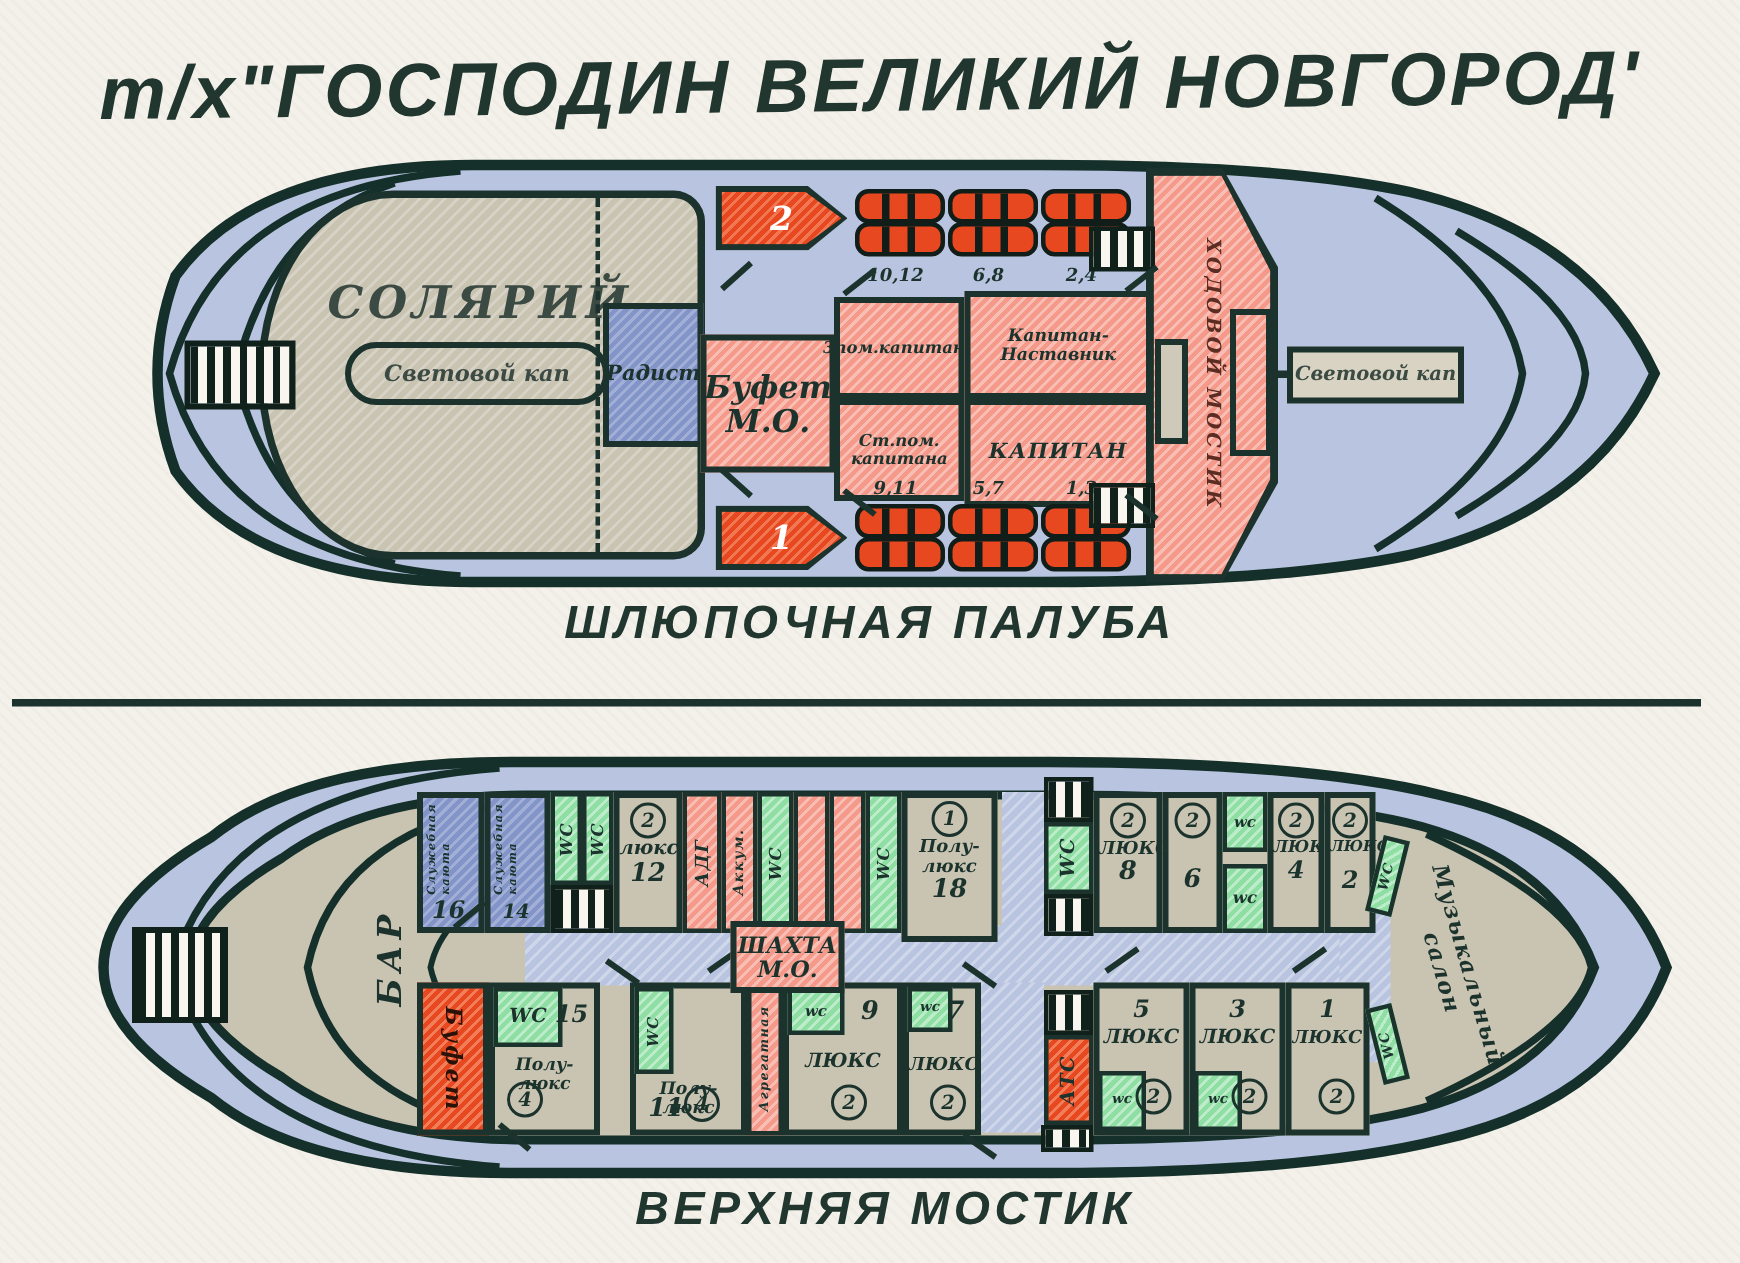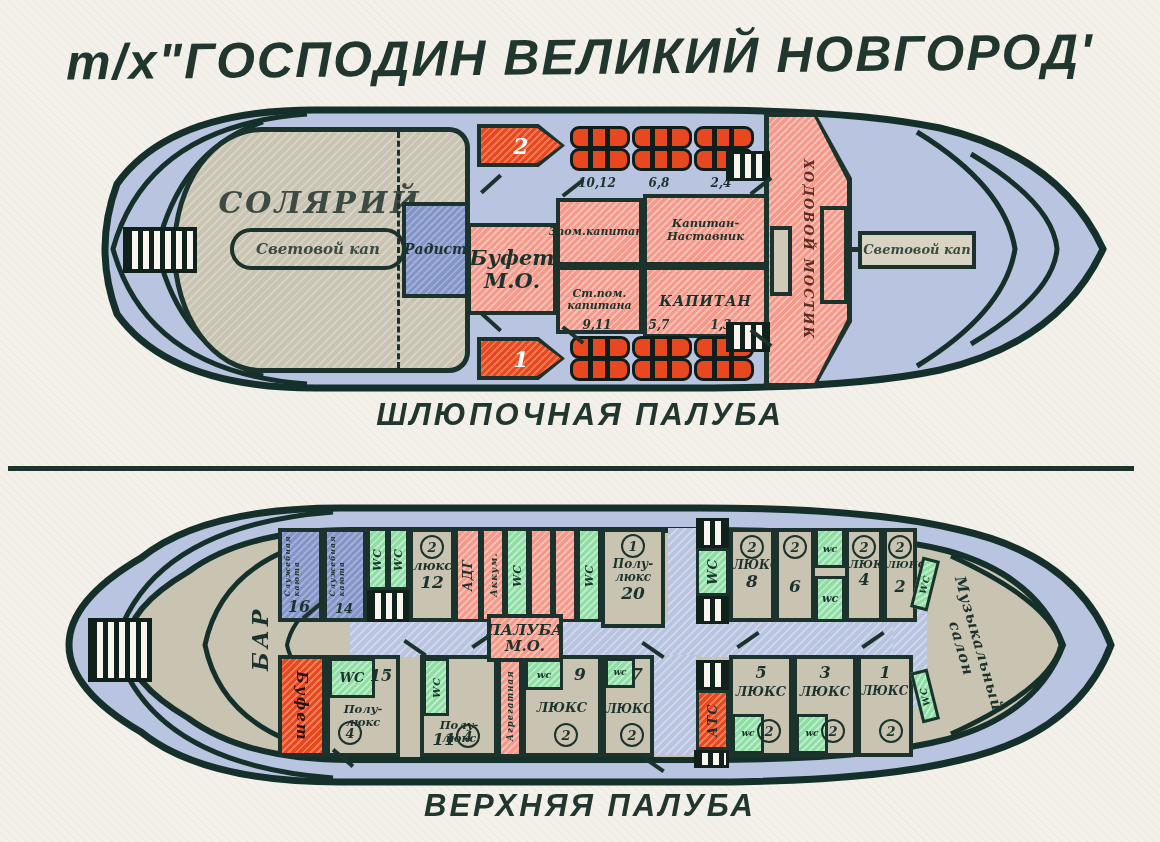--- a/index.html
+++ b/index.html
@@ -232,21 +232,21 @@
     </div>
     <div class="room salmon thin" style="left:529px;top:58px;width:24px;height:94px"></div>
     <div class="room salmon thin" style="left:553px;top:58px;width:24px;height:94px"></div>
     <div class="room green thin" style="left:577px;top:58px;width:24px;height:94px">
       <div class="vt">WC</div>
     </div>
     <div class="room" style="left:601px;top:58px;width:64px;height:100px;background:var(--deck);text-align:center">
       <span class="circ" style="margin-top:2px">1</span>
       <div class="lbl" style="position:static;font-size:12px">Полу-</div>
       <div class="lbl" style="position:static;font-size:12px">люкс</div>
-      <div class="lbl" style="position:static;font-size:17px">20</div>
+      <div class="lbl" style="position:static;font-size:17px">18</div>
     </div>
 
     <div class="abs stairs" style="left:696px;top:48px;width:33px;height:30px;border-width:3px"></div>
     <div class="room green thin" style="left:696px;top:78px;width:33px;height:48px">
       <div class="vt" style="font-size:13px">WC</div>
     </div>
     <div class="abs stairs" style="left:696px;top:126px;width:33px;height:28px;border-width:3px"></div>
 
     <div class="room" style="left:729px;top:58px;width:46px;height:94px;background:var(--deck);text-align:center">
       <span class="circ" style="margin-top:3px">2</span>
@@ -341,21 +341,21 @@
     <div class="room" style="left:857px;top:185px;width:56px;height:102px;background:var(--deck)">
       <span class="lbl" style="left:0;top:5px;width:100%;font-size:16px">1</span>
       <div class="lbl" style="left:0;top:26px;width:100%;font-size:12px">ЛЮКС</div>
       <span class="circ" style="position:absolute;left:18px;bottom:10px">2</span>
     </div>
     <div class="room green thin" style="left:916px;top:200px;width:18px;height:52px;transform:rotate(-14deg)">
       <div class="vt" style="font-size:9px">WC</div>
     </div>
 
     <div class="room salmon" style="left:487px;top:144px;width:76px;height:48px;display:flex;flex-direction:column;align-items:center;justify-content:center;z-index:3">
-      <span class="lbl" style="position:static;font-size:15px">ПАЛУБА</span>
+      <span class="lbl" style="position:static;font-size:15px">ШАХТА</span>
       <span class="lbl" style="position:static;font-size:15px">М.О.</span>
     </div>
 
     <div class="abs" style="left:238px;top:122px;width:44px;height:92px">
       <div class="vt" style="font-size:22px;letter-spacing:4px">БАР</div>
     </div>
 
     <div class="abs" style="left:880px;top:96px;width:180px;height:160px;transform:rotate(74deg);display:flex;flex-direction:column;align-items:center;justify-content:center;gap:2px">
       <span class="lbl" style="position:static;font-size:15px;letter-spacing:1px">Музыкальный</span>
       <span class="lbl" style="position:static;font-size:15px;letter-spacing:1px">салон</span>
@@ -365,15 +365,15 @@
 
     <i class="door" style="left:300px;top:138px;transform:rotate(-40deg)"></i>
     <i class="door" style="left:402px;top:176px;transform:rotate(35deg)"></i>
     <i class="door" style="left:470px;top:168px;transform:rotate(-35deg)"></i>
     <i class="door" style="left:640px;top:178px;transform:rotate(35deg)"></i>
     <i class="door" style="left:735px;top:168px;transform:rotate(-35deg)"></i>
     <i class="door" style="left:860px;top:168px;transform:rotate(-35deg)"></i>
     <i class="door" style="left:330px;top:286px;transform:rotate(40deg)"></i>
     <i class="door" style="left:640px;top:292px;transform:rotate(35deg)"></i>
 
-    <div class="decklbl" style="left:330px;top:318px;width:520px">ВЕРХНЯЯ ПАЛУБА</div>
+    <div class="decklbl" style="left:330px;top:318px;width:520px">ВЕРХНЯЯ МОСТИК</div>
   </div>
 </div>
 
 </body></html>

